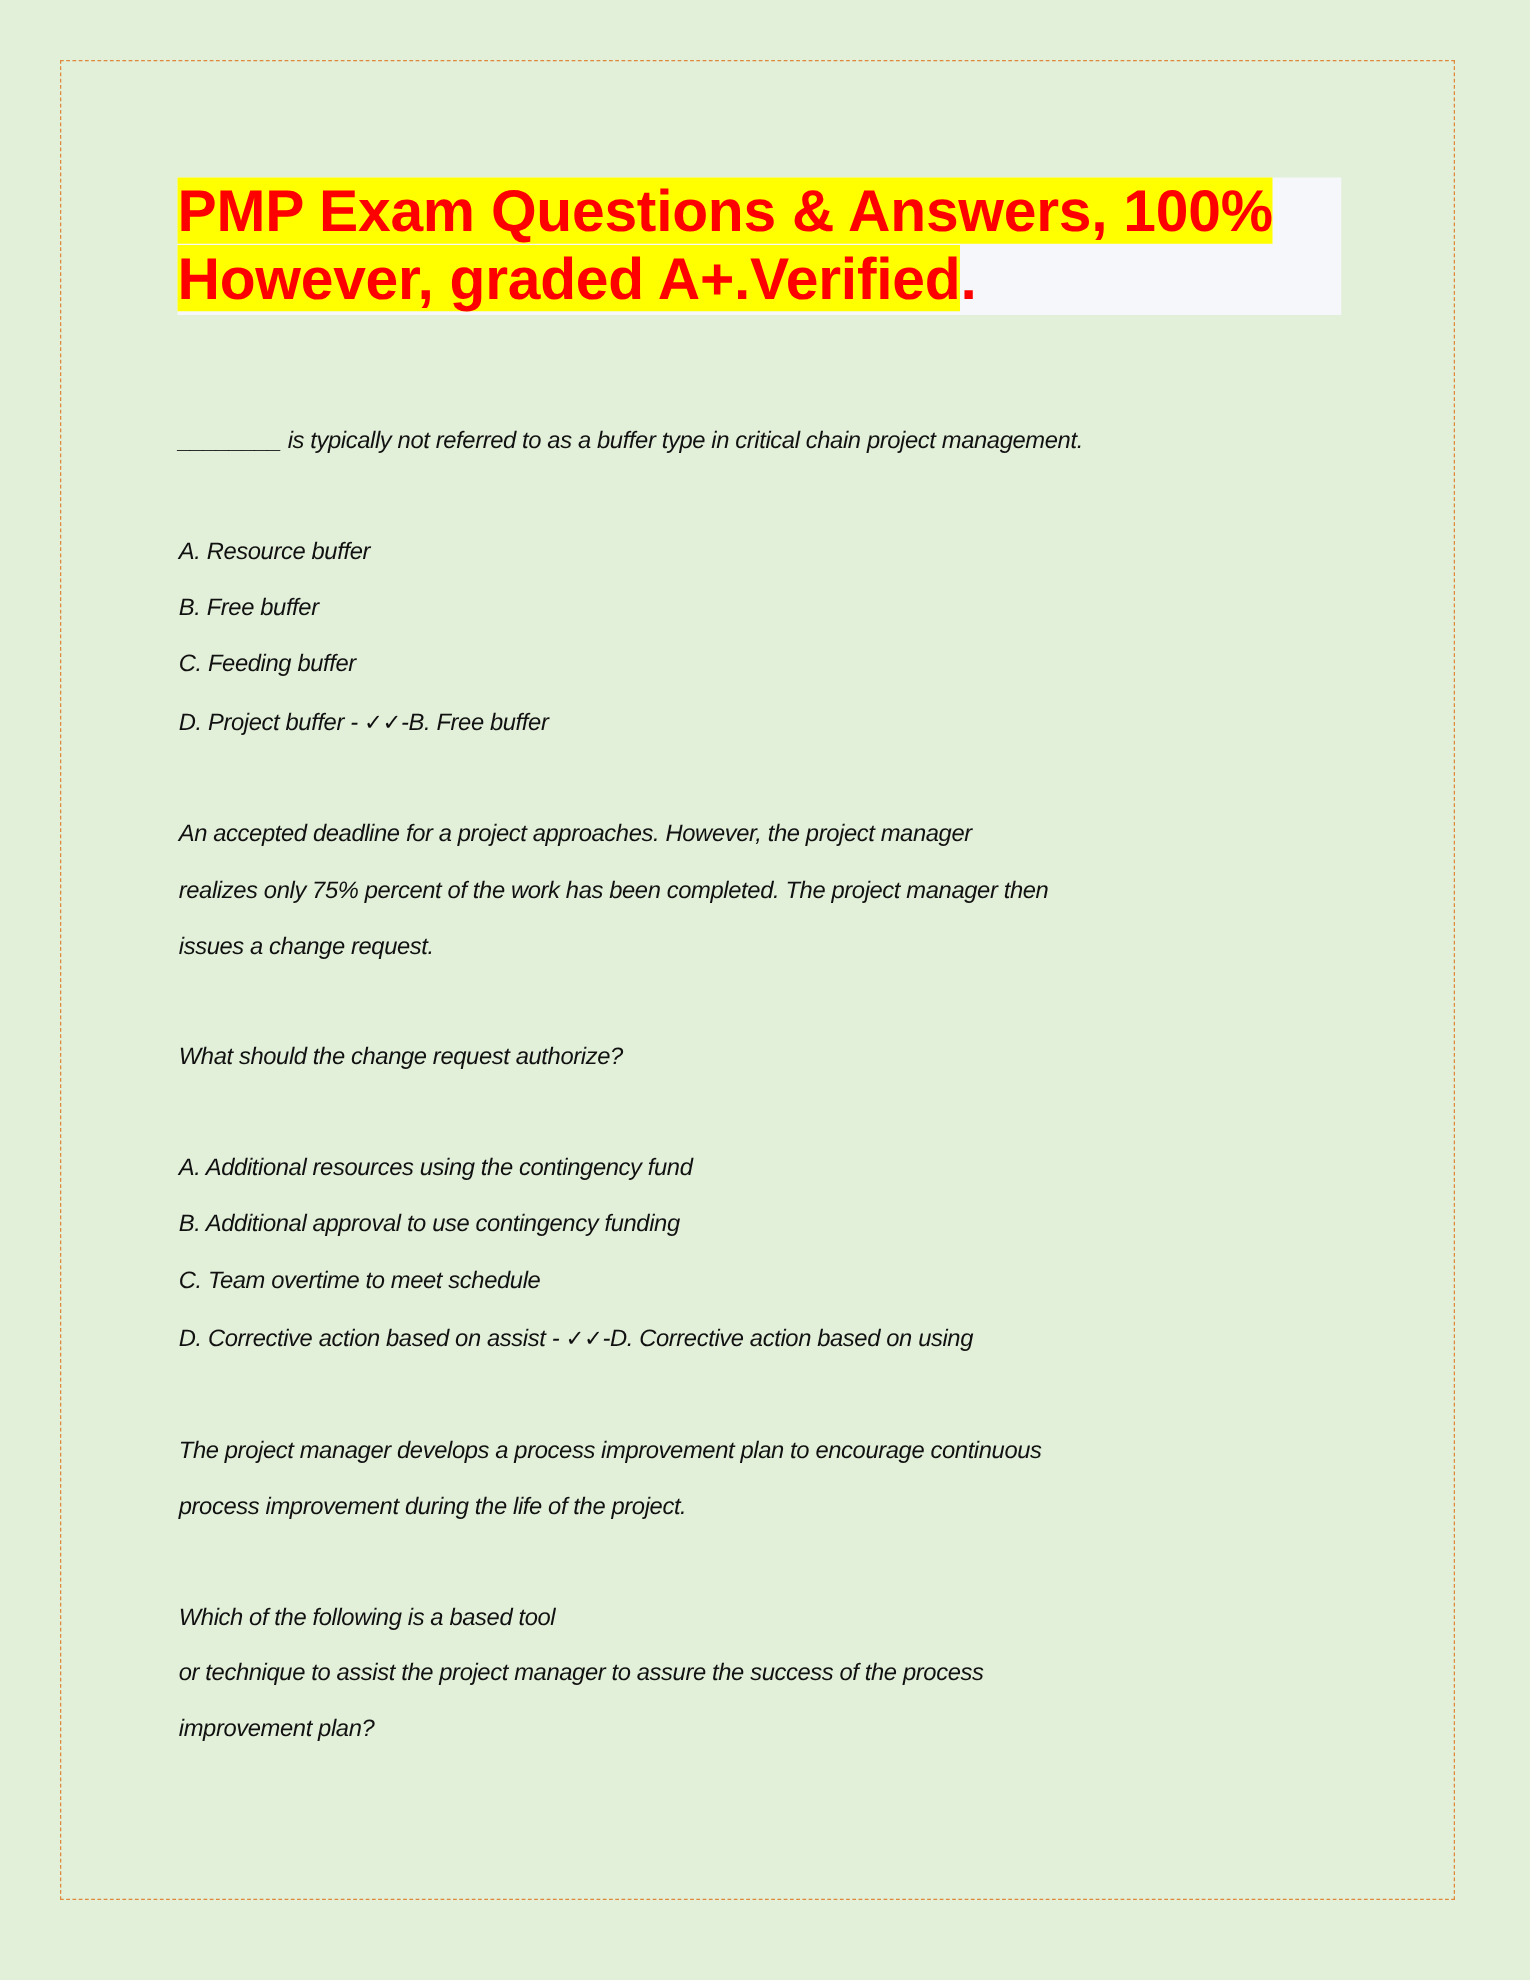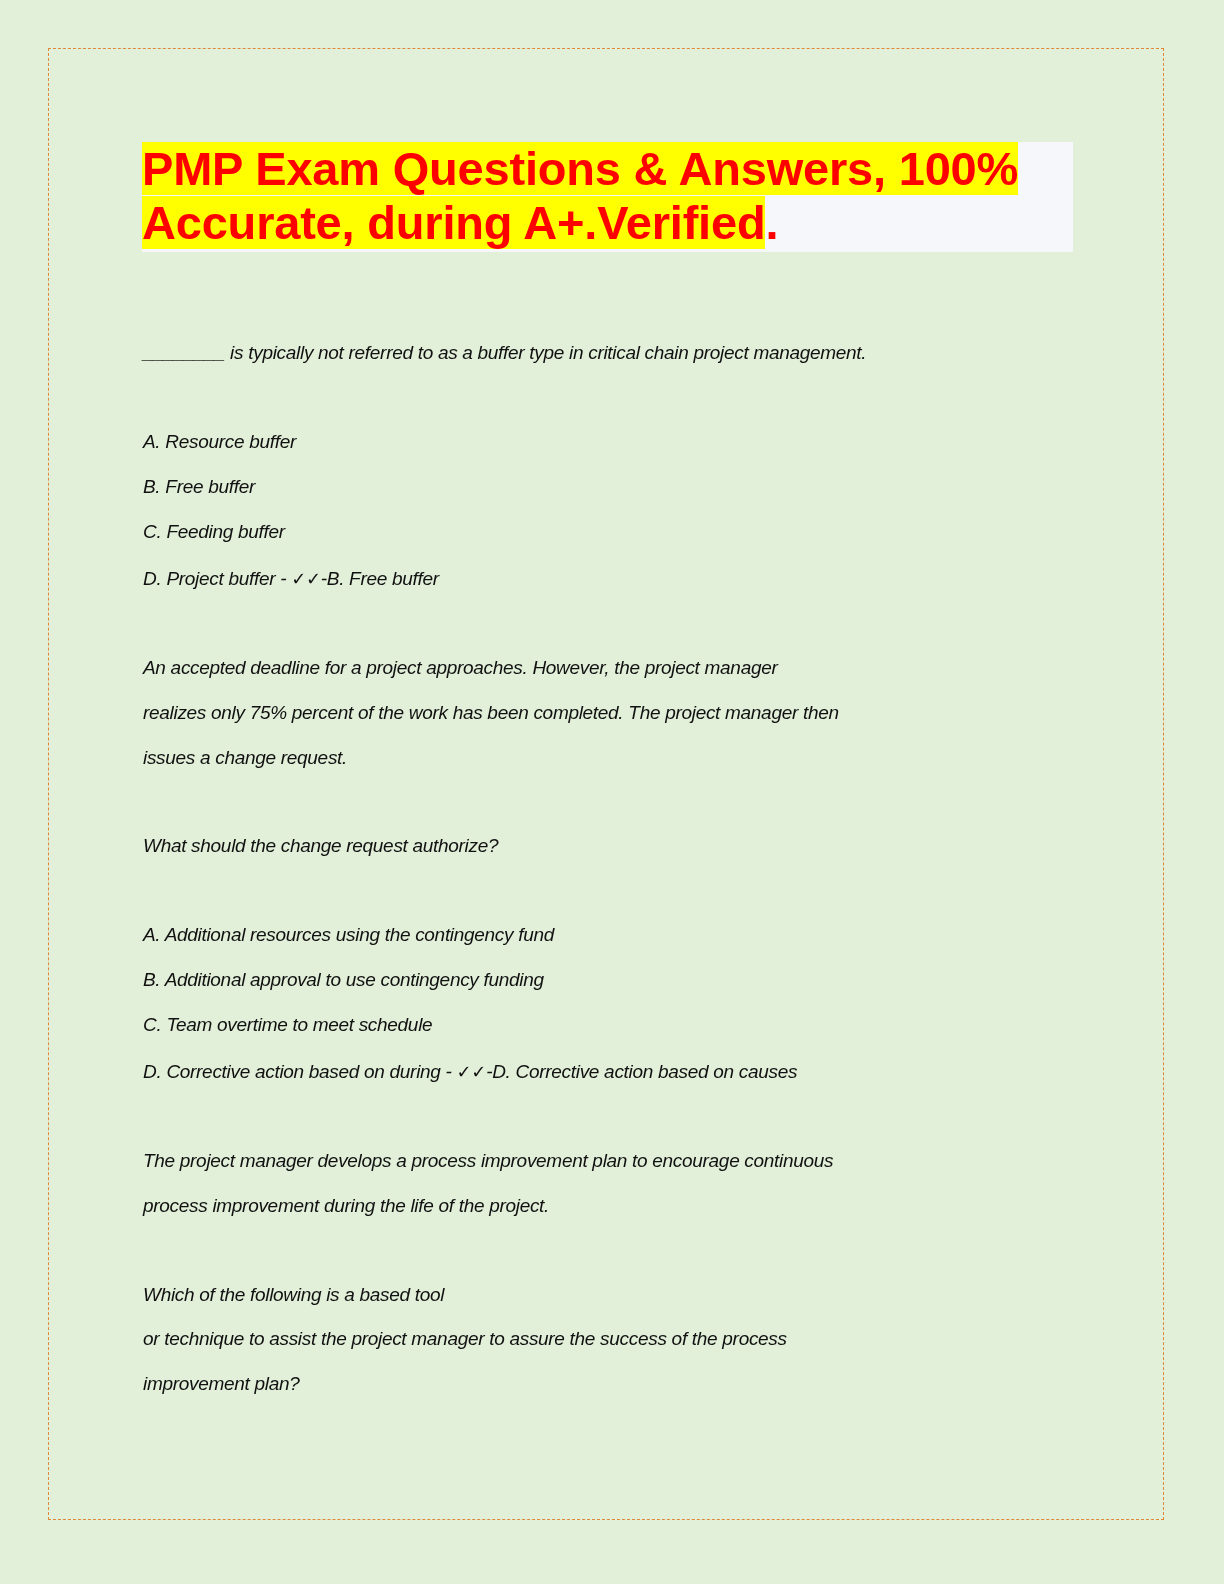--- a/index.html
+++ b/index.html
@@ -65,21 +65,21 @@
     }
   </style>
 </head>
 <body>
 
 <div class="page-border"></div>
 
 <div class="title-block">
   <h1 class="title">
     <span class="hl">PMP Exam Questions &amp; Answers, 100%</span><br>
-    <span class="hl">Accurate, during A+.Verified</span><span>.</span>
+    <span class="hl">However, graded A+.Verified</span><span>.</span>
   </h1>
 </div>
 
 <div class="content">
 
   <div class="line" style="top:342px">________ is typically not referred to as a buffer type in critical chain project management.</div>
   <div class="line" style="top:431px">A. Resource buffer</div>
   <div class="line" style="top:476px">B. Free buffer</div>
   <div class="line" style="top:521px">C. Feeding buffer</div>
   <div class="line" style="top:568px">
@@ -87,21 +87,21 @@
   </div>
 
   <div class="line" style="top:657px">An accepted deadline for a project approaches. However, the project manager</div>
   <div class="line" style="top:702px">realizes only 75% percent of the work has been completed. The project manager then</div>
   <div class="line" style="top:747px">issues a change request.</div>
   <div class="line" style="top:835px">What should the change request authorize?</div>
   <div class="line" style="top:924px">A. Additional resources using the contingency fund</div>
   <div class="line" style="top:969px">B. Additional approval to use contingency funding</div>
   <div class="line" style="top:1014px">C. Team overtime to meet schedule</div>
   <div class="line" style="top:1061px">
-    <span>D. Corrective action based on during - </span><span class="check">✓✓</span><span>-D. Corrective action based on causes</span>
+    <span>D. Corrective action based on assist - </span><span class="check">✓✓</span><span>-D. Corrective action based on using</span>
   </div>
 
   <div class="line" style="top:1150px">The project manager develops a process improvement plan to encourage continuous</div>
   <div class="line" style="top:1195px">process improvement during the life of the project.</div>
   <div class="line" style="top:1284px">Which of the following is a based tool</div>
   <div class="line" style="top:1328px">or technique to assist the project manager to assure the success of the process</div>
   <div class="line" style="top:1373px">improvement plan?</div>
 
 </div>
 

